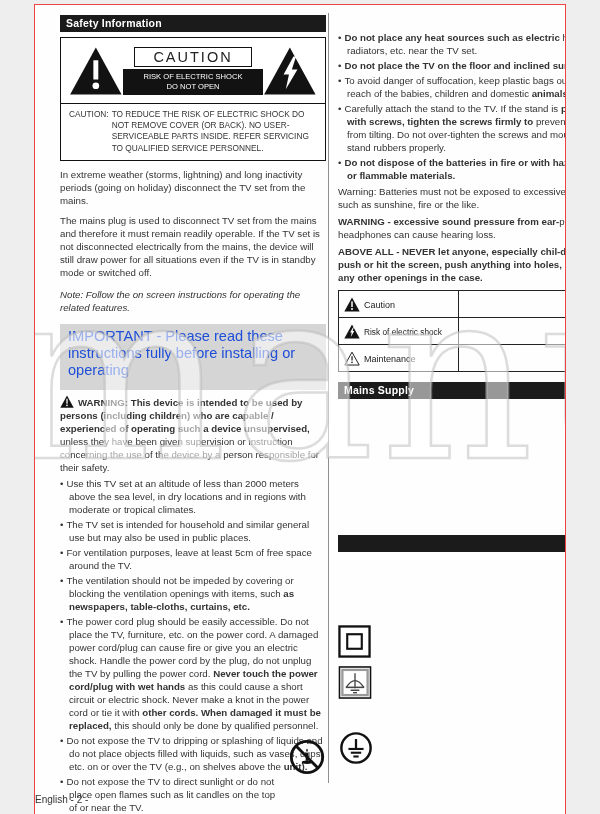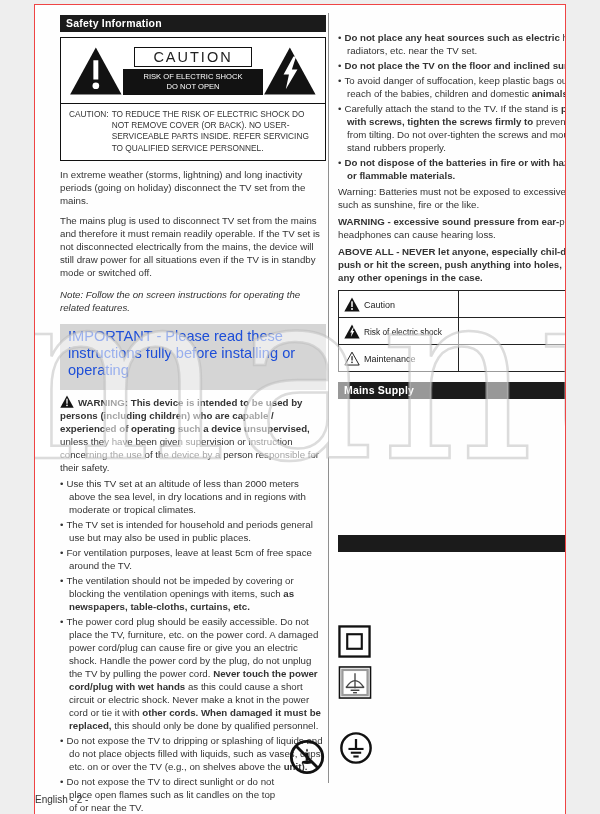--- a/index.html
+++ b/index.html
@@ -118,21 +118,21 @@
     <p class="body warn-para">
       <svg class="inline-tri" width="14" height="13" viewBox="0 0 24 22">
         <path d="M12 0.5 L23.5 21.5 H0.5 Z" fill="#121212"></path>
         <rect x="10.9" y="6.2" width="2.2" height="8.6" fill="#fff"></rect>
         <circle cx="12" cy="17.6" r="1.5" fill="#fff"></circle>
       </svg><span><span class="b">WARNING: This device is intended to be used by persons (including children) who are capable / experienced of operating such a device unsupervised, </span><span>unless they have been given supervision or instruction concerning the use of the device by a person responsible for their safety.</span></span>
     </p>
 
     <ul class="bullets">
       <li><span>Use this TV set at an altitude of less than 2000 meters above the sea level, in dry locations and in regions with moderate or tropical climates.</span></li>
-      <li><span>The TV set is intended for household and periods general use but may also be used in public places.</span></li>
+      <li><span>The TV set is intended for household and similar general use but may also be used in public places.</span></li>
       <li><span>For ventilation purposes, leave at least 5cm of free space around the TV.</span></li>
       <li><span>The ventilation should not be impeded by covering or blocking the ventilation openings with items, such </span><span class="b">as newspapers, table-cloths, curtains, etc.</span></li>
       <li><span>The power cord plug should be easily accessible. Do not place the TV, furniture, etc. on the power cord. A damaged power cord/plug can cause fire or give you an electric shock. Handle the power cord by the plug, do not unplug the TV by pulling the power cord. </span><span class="b">Never touch the power cord/plug with wet hands </span><span>as this could cause a short circuit or electric shock. Never make a knot in the power cord or tie it with </span><span class="b">other cords. When damaged it must be replaced, </span><span>this should only be done by qualified personnel.</span></li>
       <li><span>Do not expose the TV to dripping or splashing of liquids and do not place objects filled with liquids, such as vases, cups, etc. on or over the TV (e.g., on shelves above the </span><span class="b">unit).</span></li>
       <li style="width:215px;"><span>Do not expose the TV to direct sunlight or do not place open flames such as lit candles on the top of or near the TV.</span></li>
     </ul>
   </div>
 
   <div class="divider"></div>
 

